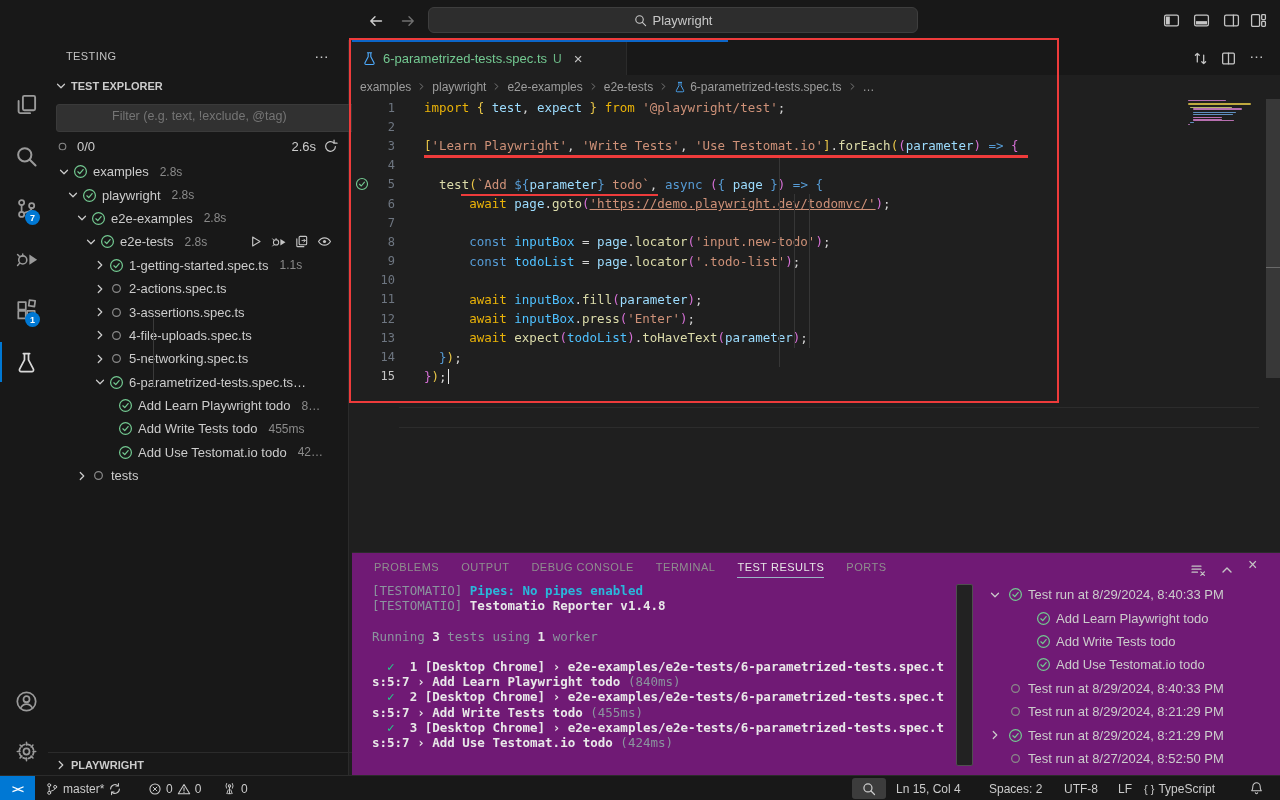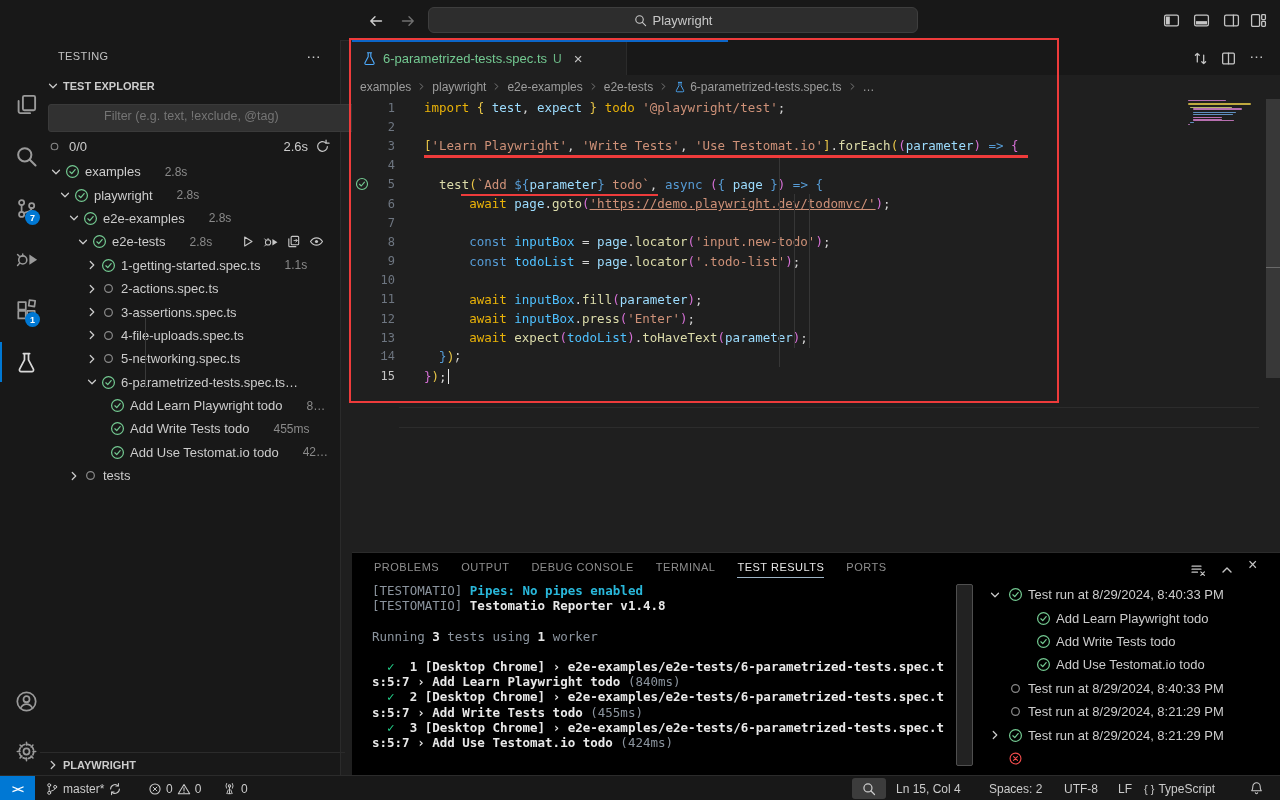--- a/index.html
+++ b/index.html
@@ -17,40 +17,40 @@
 
   
   #activitybar{position:absolute;left:0;top:40px;width:52px;height:735px;background:#181818;border-right:1px solid #2b2b2b;}
   .ab-item{position:absolute;left:0;width:52px;height:44px;display:flex;align-items:center;justify-content:center;color:#9a9a9a;}
   .ab-item.active{color:#d9d9d9;}
   .ab-active-bar{position:absolute;left:0;width:2px;background:#0078d4;}
   .badge{position:absolute;width:15px;height:15px;border-radius:50%;background:#0078d4;color:#fff;font-size:9px;
     display:flex;align-items:center;justify-content:center;font-weight:bold;}
 
   
-  #sidebar{position:absolute;left:40px;top:40px;width:300px;height:735px;background:#181818;border-right:1px solid #2b2b2b;}
+  #sidebar{position:absolute;left:48px;top:40px;width:300px;height:735px;background:#181818;border-right:1px solid #2b2b2b;}
   #sb-title{position:absolute;left:18px;top:10px;font-size:11px;letter-spacing:.4px;color:#c3c3c3;}
   #sb-more{position:absolute;right:18px;top:4px;font-size:15px;color:#cccccc;letter-spacing:1px;}
   #sb-section{position:absolute;left:6px;top:39px;display:flex;align-items:center;gap:3px;font-size:11px;font-weight:bold;color:#cccccc;}
   #sb-filter{position:absolute;left:8px;top:64px;width:282px;height:26px;background:#313131;border:1px solid #3a3a3a;border-radius:3px;padding-left:47px;}
   #sb-filter input{width:230px;height:22px;background:transparent;border:none;outline:none;color:#bdbdbd;
     font-size:12.5px;padding:0 0 0 8px;font-family:"Liberation Sans",sans-serif;}
   #sb-filter .ic{position:absolute;right:7px;top:5px;color:#b5b5b5;}
   #sb-summary{position:absolute;left:8px;top:95px;width:284px;height:22px;display:flex;align-items:center;font-size:13px;}
   #sb-summary .cnt{margin-left:8px;color:#cccccc;}
   #sb-summary .time{margin-left:auto;color:#cccccc;text-align:center;}
   #sb-summary .ic.refresh{margin:0 2px 0 7px;color:#c5c5c5;}
   #test-tree{position:absolute;left:0;top:120px;width:300px;}
   .trow{height:23.4px;display:flex;align-items:center;padding-left:9px;position:relative;font-size:13px;white-space:nowrap;overflow:hidden;}
   .tind{display:inline-block;flex:none;}
   .cchev{display:inline-flex;width:16px;flex:none;color:#cccccc;align-items:center;}
   .cpass{color:#73c991;margin-right:5px;flex:none;}
   .cnone{color:#8a8a8a;margin-right:5px;flex:none;}
   .tlabel{color:#cccccc;}
-  .ttime{color:#8a8a8a;font-size:12px;margin-left:24px;}
+  .ttime{color:#8a8a8a;font-size:12px;margin-left:11px;}
   .tacts{position:absolute;right:16px;top:4px;display:flex;gap:8px;color:#c5c5c5;}
   #tree-guide{position:absolute;left:105px;top:278px;width:1px;height:69px;background:#3a3a3a;}
   #sb-bottom{position:absolute;left:0;top:712px;width:299px;height:23px;border-top:1px solid #2b2b2b;
     display:flex;align-items:center;gap:3px;padding-left:6px;font-size:11px;font-weight:bold;color:#cccccc;}
 
   
   #editor{position:absolute;left:352px;top:40px;width:928px;height:512px;background:#1f1f1f;}
   #tabbar{position:absolute;left:0;top:0;width:928px;height:35px;background:#181818;}
   #tab-blue{position:absolute;left:0;top:0;width:376px;height:2px;background:#0c66c8;}
   #tab{position:absolute;left:0;top:2px;width:264px;height:33px;background:#1f1f1f;border-right:1px solid #2b2b2b;
@@ -79,21 +79,21 @@
   .mmrow{height:1.7px;}
   .mmbar{height:1.2px;border-radius:1px;}
   #scrollstrip{position:absolute;left:914px;top:59px;width:14px;height:279px;background:#383838;}
   #scrollstrip .div{position:absolute;left:0;top:168px;width:14px;height:1px;background:#6a6a6a;}
 
   
   .red-rect{position:absolute;left:349px;top:38px;width:706px;height:361px;border:2.5px solid #ee3b3b;z-index:40;pointer-events:none;}
   .red-line{position:absolute;height:2.5px;background:#ee3b3b;z-index:41;pointer-events:none;}
 
   
-  #panel{position:absolute;left:352px;top:552px;width:928px;height:223px;background:#000000;border-top:1px solid #2b2b2b;overflow:hidden;}
+  #panel{position:absolute;left:352px;top:552px;width:928px;height:223px;background:#701a75;border-top:1px solid #2b2b2b;overflow:hidden;}
   #panel-tabs{position:absolute;left:22px;top:0;height:27px;display:flex;gap:22px;align-items:center;}
   .ptab{font-size:11px;letter-spacing:.5px;color:#8f8f8f;padding:5px 0 4px;}
   .ptab.active{color:#e7e7e7;border-bottom:1px solid #9cb3c5;}
   .pn-ico{position:absolute;top:7px;color:#c5c5c5;}
   #output{position:absolute;left:20px;top:30px;width:600px;}
   .oline{height:15.2px;font-family:"DejaVu Sans Mono",monospace;font-size:12.5px;white-space:pre;}
   .o-d{color:#8b949e;}
   .o-w{color:#e8e8e8;font-weight:bold;}
   .o-cy{color:#29b8db;font-weight:bold;}
   .o-g{color:#23d18b;}
@@ -594,36 +594,36 @@
             </svg></span>6-parametrized-tests.spec.ts</span>
         <span class="bsep">
           <svg class="ic " width="11" height="11" viewBox="0 0 16 16">
             <use href="#i-chev-right"></use>
           </svg>
         </span>
         <span>…</span>
       </div>
     <div id="curline"></div>
     <div id="code">
-        <div class="cline" style="position: relative;"><span class="gut">1</span><span class="codebody"><span class="tk-k">import </span><span class="tk-g">{ </span><span class="tk-v">test</span><span class="tk-p">, </span><span class="tk-v">expect</span><span class="tk-g"> }</span><span class="tk-k"> todo </span><span class="tk-s">'@playwright/test'</span><span class="tk-p">;</span></span></div>
+        <div class="cline" style="position: relative;"><span class="gut">1</span><span class="codebody"><span class="tk-k">import </span><span class="tk-g">{ </span><span class="tk-v">test</span><span class="tk-p">, </span><span class="tk-v">expect</span><span class="tk-g"> }</span><span class="tk-k"> from </span><span class="tk-s">'@playwright/test'</span><span class="tk-p">;</span></span></div>
         <div class="cline" style="position: relative;"><span class="gut">2</span><span class="codebody"></span></div>
         <div class="cline" style="position: relative;"><span class="gut">3</span><span class="codebody"><span class="tk-g">[</span><span class="tk-s">'Learn Playwright'</span><span class="tk-p">, </span><span class="tk-s">'Write Tests'</span><span class="tk-p">, </span><span class="tk-s">'Use Testomat.io'</span><span class="tk-g">]</span><span class="tk-p">.</span><span class="tk-f">forEach</span><span class="tk-g">(</span><span class="tk-pk">(</span><span class="tk-v">parameter</span><span class="tk-pk">)</span><span class="tk-b"> =&gt; </span><span class="tk-pk">{</span></span></div>
         <div class="cline" style="position: relative;"><span class="gut">4</span><span class="codebody"></span></div>
         <div class="cline" style="position: relative;"><span class="gcheck"><svg class="ic " width="14" height="14" viewBox="0 0 16 16">
               <use href="#i-check-circle"></use>
             </svg></span><span class="gut">5</span><span class="codebody"><span class="tk-p">  </span><span class="tk-f">test</span><span class="tk-g">(</span><span class="tk-s">`Add </span><span class="tk-b">${</span><span class="tk-v">parameter</span><span class="tk-b">}</span><span class="tk-s"> todo`</span><span class="tk-p">, </span><span class="tk-b">async </span><span class="tk-pk">(</span><span class="tk-b">{ </span><span class="tk-v">page</span><span class="tk-b"> }</span><span class="tk-pk">)</span><span class="tk-b"> =&gt; </span><span class="tk-b">{</span></span></div>
         <div class="cline" style="position: relative;"><span class="gut">6</span><span class="codebody"><span class="tk-p">      </span><span class="tk-k">await </span><span class="tk-v">page</span><span class="tk-p">.</span><span class="tk-f">goto</span><span class="tk-pk">(</span><span class="tk-sl">'https://demo.playwright.dev/todomvc/'</span><span class="tk-pk">)</span><span class="tk-p">;</span></span></div>
         <div class="cline" style="position: relative;"><span class="gut">7</span><span class="codebody"></span></div>
         <div class="cline" style="position: relative;"><span class="gut">8</span><span class="codebody"><span class="tk-p">      </span><span class="tk-b">const </span><span class="tk-c">inputBox</span><span class="tk-p"> = </span><span class="tk-v">page</span><span class="tk-p">.</span><span class="tk-f">locator</span><span class="tk-pk">(</span><span class="tk-s">'input.new-todo'</span><span class="tk-pk">)</span><span class="tk-p">;</span></span></div>
         <div class="cline" style="position: relative;"><span class="gut">9</span><span class="codebody"><span class="tk-p">      </span><span class="tk-b">const </span><span class="tk-c">todoList</span><span class="tk-p"> = </span><span class="tk-v">page</span><span class="tk-p">.</span><span class="tk-f">locator</span><span class="tk-pk">(</span><span class="tk-s">'.todo-list'</span><span class="tk-pk">)</span><span class="tk-p">;</span></span></div>
         <div class="cline" style="position: relative;"><span class="gut">10</span><span class="codebody"></span></div>
         <div class="cline" style="position: relative;"><span class="gut">11</span><span class="codebody"><span class="tk-p">      </span><span class="tk-k">await </span><span class="tk-c">inputBox</span><span class="tk-p">.</span><span class="tk-f">fill</span><span class="tk-pk">(</span><span class="tk-v">parameter</span><span class="tk-pk">)</span><span class="tk-p">;</span></span></div>
         <div class="cline" style="position: relative;"><span class="gut">12</span><span class="codebody"><span class="tk-p">      </span><span class="tk-k">await </span><span class="tk-c">inputBox</span><span class="tk-p">.</span><span class="tk-f">press</span><span class="tk-pk">(</span><span class="tk-s">'Enter'</span><span class="tk-pk">)</span><span class="tk-p">;</span></span></div>
         <div class="cline" style="position: relative;"><span class="gut">13</span><span class="codebody"><span class="tk-p">      </span><span class="tk-k">await </span><span class="tk-f">expect</span><span class="tk-pk">(</span><span class="tk-c">todoList</span><span class="tk-pk">)</span><span class="tk-p">.</span><span class="tk-f">toHaveText</span><span class="tk-pk">(</span><span class="tk-v">parameter</span><span class="tk-pk">)</span><span class="tk-p">;</span></span></div>
-        <div class="cline" style="position: relative; font-family: Liberation Mono, monospace;"><span class="gut">14</span><span class="codebody"><span class="tk-p">  </span><span class="tk-b">}</span><span class="tk-g">)</span><span class="tk-p">;</span></span></div>
+        <div class="cline" style="position: relative;"><span class="gut">14</span><span class="codebody"><span class="tk-p">  </span><span class="tk-b">}</span><span class="tk-g">)</span><span class="tk-p">;</span></span></div>
         <div class="cline" style="position: relative;"><span class="gut cur">15</span><span class="codebody"><span class="tk-pk">}</span><span class="tk-g">)</span><span class="tk-p">;</span></span><span class="cursor"></span></div>
       </div>
     <div class="iguide" style="left:427px;top:115.6px;height:211px"></div>
     <div class="iguide" style="left:442px;top:154px;height:153.6px"></div>
     <div class="iguide" style="left:457px;top:154px;height:153.6px"></div>
     <div id="minimap">
         <div class="mmrow">
           <div class="mmbar" style="width: 38.4px; margin-left: 0px; background: rgb(183, 111, 176);"></div>
         </div>
         <div class="mmrow"></div>
@@ -756,20 +756,27 @@
               <use href="#i-chev-right"></use>
             </svg>
           </span>
           <svg class="ic cpass" width="15" height="15" viewBox="0 0 16 16">
             <use href="#i-check-circle"></use>
           </svg>
           <span>Test run at 8/29/2024, 8:21:29 PM</span>
         </div>
         <div class="tr-row">
           <span class="tr-noch"></span>
+          <svg class="ic cnone" width="15" height="15" viewBox="0 0 16 16">
+            <use href="#i-circle-o"></use>
+          </svg>
+          <span>Test run at 8/27/2024, 8:52:50 PM</span>
+        </div>
+        <div class="tr-row">
+          <span class="tr-noch"></span>
           <svg class="ic cfail" width="15" height="15" viewBox="0 0 16 16">
             <use href="#i-error-o"></use>
           </svg>
           <span></span>
         </div>
       </div>
   </section>
 
   <footer id="statusbar">
     <div id="remote">&gt;&lt;</div>

